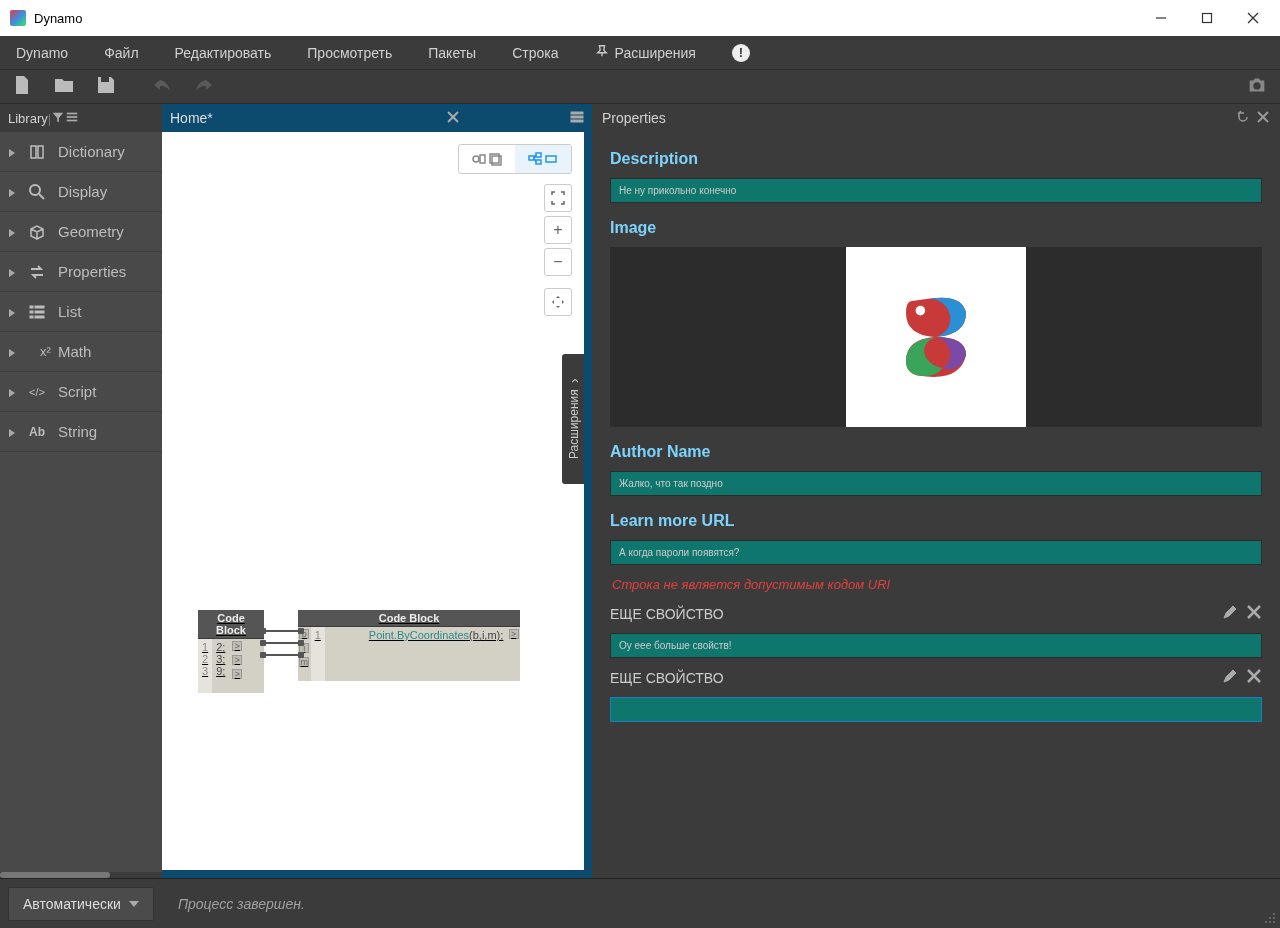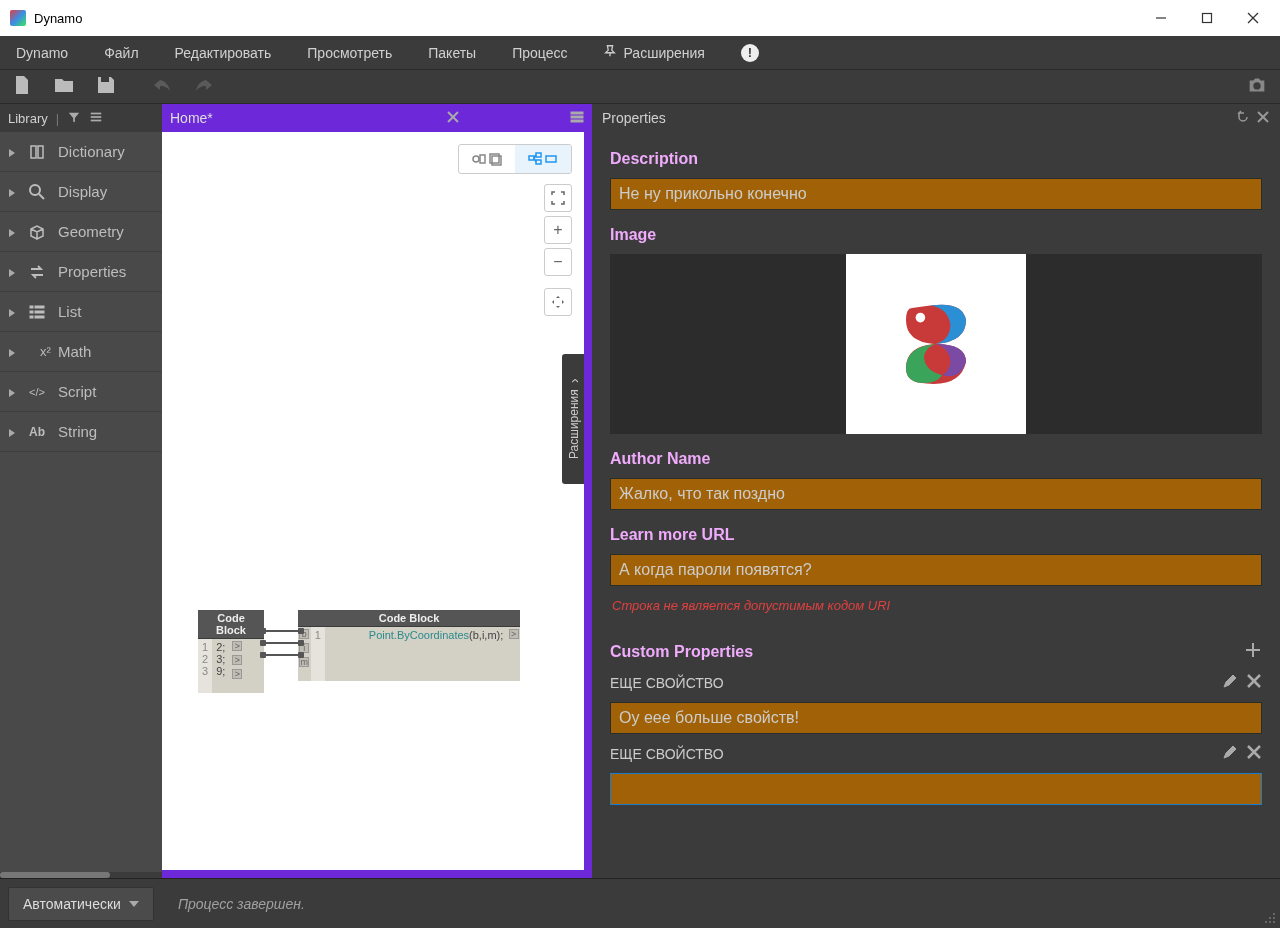--- a/index.html
+++ b/index.html
@@ -15,72 +15,72 @@
 .menubar .item.ext { display: flex; align-items: center; gap: 6px; }
 .menubar .pin svg { width: 14px; height: 14px; stroke: #ccc; fill: none; stroke-width: 1.5; }
 .menubar .badge { width: 18px; height: 18px; border-radius: 50%; background: #eee; color: #3b3b3b; font-weight: bold; display: flex; align-items: center; justify-content: center; font-size: 13px; margin-left: 6px; }
 .toolbar { height: 34px; background: #3b3b3b; display: flex; align-items: center; padding: 0 10px; gap: 18px; border-bottom: 1px solid #2a2a2a; }
 .toolbar .tbtn svg { width: 24px; height: 24px; fill: #bbb; }
 .toolbar .tbtn.dim svg { fill: #5a5a5a; }
 .toolbar .spacer { flex: 1; }
 .toolbar .cam svg { width: 26px; height: 22px; fill: #888; }
 .body { flex: 1; display: flex; min-height: 0; }
 .library { width: 162px; background: #494949; display: flex; flex-direction: column; color: #cfcfcf; }
-.libhead { height: 28px; display: flex; align-items: center; padding: 0 8px; font-size: 13px; gap: 8px; background: #3b3b3b; color: #d0d0d0; }
+.libhead { height: 28px; display: flex; align-items: center; padding: 0 8px; font-size: 13px; gap: 0; background: #3b3b3b; color: #d0d0d0; }
 .libhead .div { color: #777; }
 .libhead svg { width: 14px; height: 14px; fill: #aaa; }
 .search { margin: 6px 4px 4px 4px; height: 32px; background: #fff; display: flex; align-items: center; padding: 0 8px; gap: 6px; }
 .search svg { width: 16px; height: 16px; fill: #333; }
 .search input { border: none; outline: none; font-size: 15px; color: #333; flex: 1; background: transparent; }
 .search input::placeholder { color: #aaa; }
 .libitems { flex: 1; overflow: hidden; }
 .librow { height: 40px; display: flex; align-items: center; padding: 0 8px; gap: 10px; font-size: 15px; color: #bdbdbd; border-bottom: 1px solid #3f3f3f; }
 .librow .ar svg { width: 8px; height: 8px; fill: #aaa; }
 .librow .ic { width: 22px; display: flex; justify-content: center; }
 .librow .ic svg { width: 18px; height: 18px; fill: #bdbdbd; stroke: #bdbdbd; }
 .libscroll { height: 6px; background: #3b3b3b; }
 .libscroll .thumb { width: 110px; height: 6px; background: #777; border-radius: 3px; }
-.center { flex: 1; min-width: 0; display: flex; flex-direction: column; background: #6d28d9; }
+.center { flex: 1; min-width: 0; display: flex; flex-direction: column; background: #0c4a6e; }
 .tabs { height: 28px; display: flex; align-items: center; justify-content: space-between; padding: 0 8px; color: #ddd; font-size: 14px; }
 .tabs .left { display: flex; align-items: center; gap: 10px; }
 .tabs .closex svg, .tabs .menuico svg { width: 14px; height: 14px; fill: #aaa; stroke: #aaa; }
 .canvas { flex: 1; background: #fff; margin: 0 8px 8px 0; position: relative; overflow: hidden; }
 .canvas .modebar { position: absolute; top: 12px; right: 12px; display: flex; border: 1px solid #ccc; border-radius: 3px; overflow: hidden; }
 .canvas .modebar .seg { width: 56px; height: 28px; display: flex; align-items: center; justify-content: center; gap: 2px; }
 .canvas .modebar .seg.active { background: #e8f3fb; }
 .canvas .modebar .seg.active svg { fill: #2196f3; stroke: #2196f3; }
 .canvas .modebar svg { width: 14px; height: 14px; fill: #888; stroke: #888; }
 .canvas .zoombar { position: absolute; top: 52px; right: 12px; display: flex; flex-direction: column; gap: 4px; }
 .canvas .zoombar .zb { width: 28px; height: 28px; border: 1px solid #ccc; border-radius: 3px; background: #fff; display: flex; align-items: center; justify-content: center; font-size: 16px; color: #666; }
 .canvas .zoombar .zb svg { width: 14px; height: 14px; fill: #666; }
 .canvas .exttab { position: absolute; top: 222px; right: -2px; width: 24px; height: 130px; background: #3b3b3b; color: #ccc; font-size: 12px; display: flex; align-items: center; justify-content: center; writing-mode: vertical-rl; transform: rotate(180deg); border-radius: 0 3px 3px 0; }
 .canvas .exttab .arr { margin-top: 6px; font-size: 14px; }
 .nodes { position: absolute; left: 36px; top: 478px; display: flex; align-items: flex-start; }
-.node { display: flex; flex-direction: column; font-size: 11px; }
+.node { display: flex; flex-direction: column; font-size: 11px; text-decoration: underline; }
 .node .nh { background: #555; color: #eee; text-align: center; padding: 2px 4px; font-weight: 600; border-bottom: 1px solid #3b3b3b; }
 .node .nb { background: #d3d0c6; display: flex; min-height: 54px; }
 .node .gutter { background: #e5e3db; color: #888; padding: 2px 4px; font-family: Consolas, monospace; text-align: right; }
 .node .code { padding: 2px 4px; font-family: Consolas, monospace; color: #444; }
 .node .code .fn { color: #2a8a8a; }
 .node .ports { width: 16px; background: #d3d0c6; display: flex; flex-direction: column; gap: 4px; padding: 2px 0; align-items: center; }
 .node .port { width: 10px; height: 10px; background: #bfbdb4; border: 1px solid #999; font-size: 9px; display: flex; align-items: center; justify-content: center; color: #666; }
 .node1 { width: 66px; }
 .node2 { width: 222px; margin-left: 34px; }
 .wires { position: absolute; left: 100px; top: 494px; }
 .wires .w { height: 2px; background: #555; width: 40px; margin-top: 4px; position: relative; }
 .wires .w::before, .wires .w::after { content: ""; position: absolute; width: 6px; height: 6px; background: #555; top: -2px; border-radius: 1px; }
 .wires .w::before { left: -2px; }
 .wires .w::after { right: -2px; }
 .props { width: 688px; background: #3b3b3b; color: #d0d0d0; display: flex; flex-direction: column; overflow-y: auto; }
 .propstab { height: 28px; display: flex; align-items: center; padding: 0 10px; gap: 8px; font-size: 14px; }
 .propstab .spacer { flex: 1; }
 .propstab svg { width: 14px; height: 14px; fill: #999; stroke: #999; }
 .propsbody { padding: 12px 18px; display: flex; flex-direction: column; gap: 10px; }
-.plabel { font-size: 16px; font-weight: 600; color: #f0abfc; margin-top: 6px; }
-.pinput { background: #a16207; border: 1px solid #2c2c2c; color: #ccc; font-size: 16px; padding: 6px 8px; width: 100%; outline: none; }
+.plabel { font-size: 16px; font-weight: 600; color: #7dd3fc; margin-top: 6px; }
+.pinput { background: #0f766e; border: 1px solid #2c2c2c; color: #ccc; font-size: 10px; padding: 6px 8px; width: 100%; outline: none; }
 .pinput.focused { border: 1px solid #1a7cc9; }
 .perror { color: #e04040; font-style: italic; font-size: 13px; padding: 2px 2px; }
 .imgprev { height: 180px; background: #2c2c2c; display: flex; align-items: center; justify-content: center; }
 .sbox { width: 180px; height: 180px; background: #fff; display: flex; align-items: center; justify-content: center; }
 .cphead { display: flex; align-items: center; justify-content: space-between; margin-top: 16px; }
 .cphead .plus svg { width: 18px; height: 18px; fill: #aaa; }
 .cprow { display: flex; align-items: center; justify-content: space-between; font-size: 14px; color: #ccc; }
 .cprow .icons { display: flex; gap: 8px; }
 .cprow .icons svg { width: 16px; height: 16px; fill: #aaa; stroke: #aaa; }
 .statusbar { height: 50px; background: #3b3b3b; border-top: 1px solid #222; display: flex; align-items: center; padding: 0 8px; gap: 24px; color: #bbb; font-size: 14px; position: relative; }
@@ -116,21 +116,21 @@
         </svg>
       </div>
   </div>
 
   <div class="menubar">
     <span class="item">Dynamo</span>
     <span class="item">Файл</span>
     <span class="item">Редактировать</span>
     <span class="item">Просмотреть</span>
     <span class="item">Пакеты</span>
-    <span class="item">Процесс</span>
+    <span class="item">Строка</span>
     <span class="item ext">
       <span class="pin"><svg viewBox="0 0 16 16">
             <path d="M5 2 L11 2 L10 7 L13 10 L3 10 L6 7 Z M8 10 L8 14"></path>
           </svg></span>
       <span>Расширения</span>
     </span>
     <span class="badge">!</span>
   </div>
 
   <div class="toolbar">
@@ -406,27 +406,20 @@
           </div>
         </div>
 
         <div class="plabel">Author Name</div>
         <input class="pinput" value="Жалко, что так поздно" style="">
 
         <div class="plabel">Learn more URL</div>
         <input class="pinput" value="А когда пароли появятся?" style="">
         <div class="perror">Строка не является допустимым кодом URI</div>
 
-        <div class="cphead">
-          <div class="plabel" style="margin:0;">Custom Properties</div>
-          <span class="plus"><svg viewBox="0 0 18 18">
-                <rect x="8" y="2" width="2" height="14"></rect>
-                <rect x="2" y="8" width="14" height="2"></rect>
-              </svg></span>
-        </div>
 
         <div class="cprow">
           <span>ЕЩЕ СВОЙСТВО</span>
           <span class="icons">
             <span><svg viewBox="0 0 16 16">
                   <path d="M2 14l2-5 7-7 3 3-7 7-5 2z"></path>
                 </svg></span>
             <span><svg viewBox="0 0 16 16">
                   <line x1="2" y1="2" x2="14" y2="14" stroke-width="2.5"></line>
                   <line x1="14" y1="2" x2="2" y2="14" stroke-width="2.5"></line>

